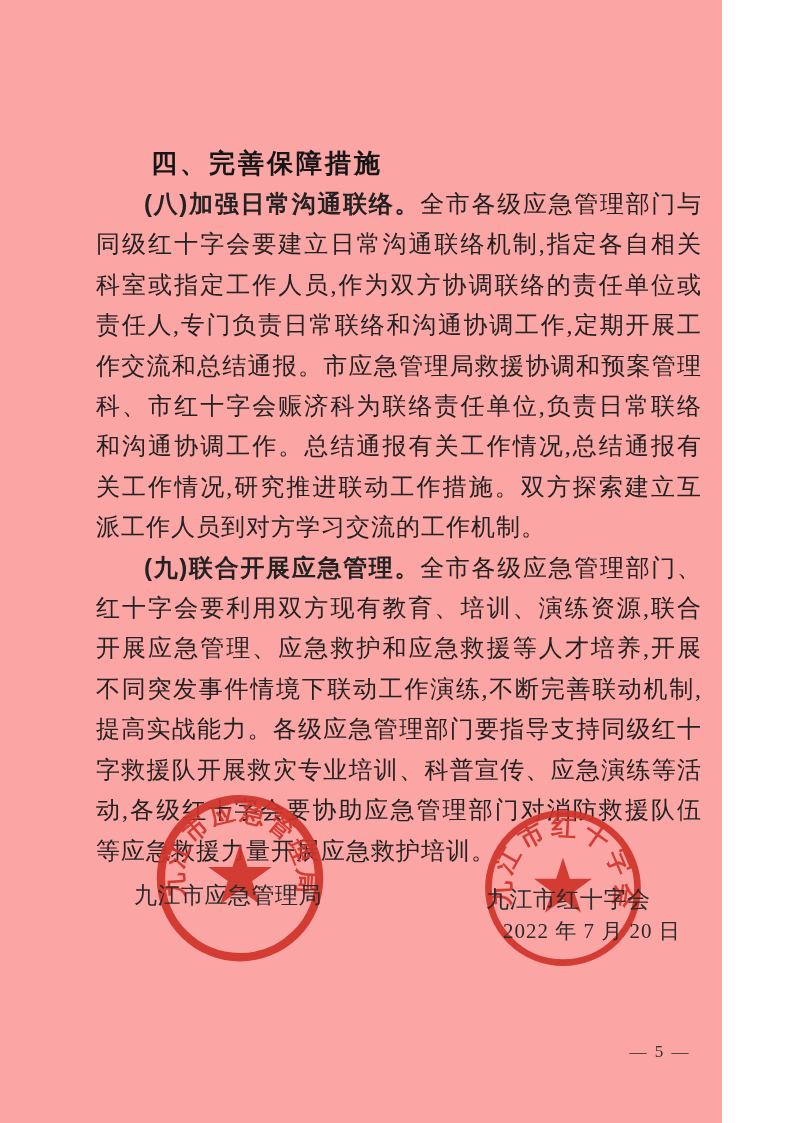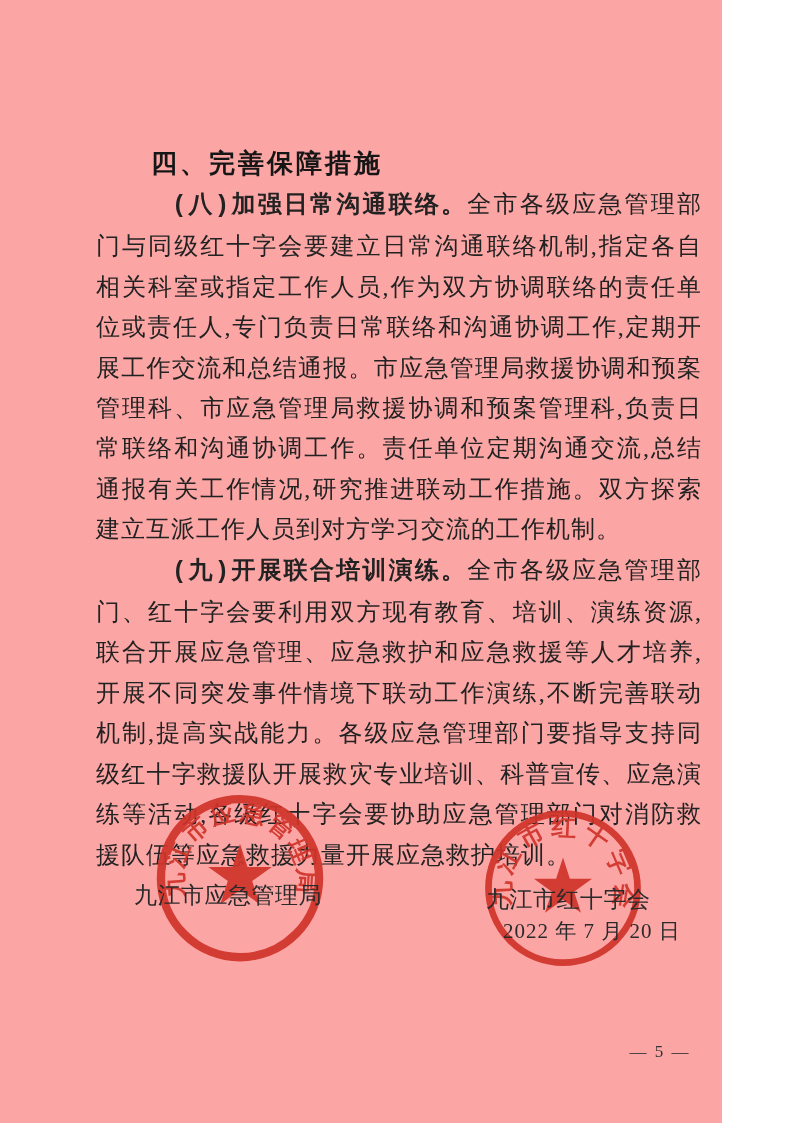--- a/index.html
+++ b/index.html
@@ -38,22 +38,21 @@
     text-align: justify;
     text-justify: inter-character;
     color: #222222;
   }
   .body-text p {
     margin: 0;
     text-indent: 2em;
   }
   .para-lead {
     font-weight: 700;
-    font-family: Liberation Mono, monospace;
-    margin-left: 28px;
+    font-family: Liberation Sans, sans-serif;
   }
   .seal {
     position: absolute;
     opacity: 0.92;
   }
   .seal-left { left: 146px; top: 787px; }
   .seal-right { left: 476px; top: 804px; }
   .sig-text {
     position: absolute;
     font-size: 23px;
@@ -91,22 +90,22 @@
   }
 </style>
 </head>
 <body>
 
 <div class="page">
 
   <div class="section-heading">四、完善保障措施</div>
 
   <div class="body-text">
-    <p><span class="para-lead">(八)加强日常沟通联络。</span><span>全市各级应急管理部门与同级红十字会要建立日常沟通联络机制,指定各自相关科室或指定工作人员,作为双方协调联络的责任单位或责任人,专门负责日常联络和沟通协调工作,定期开展工作交流和总结通报。市应急管理局救援协调和预案管理科、市应急管理局救援协调和预案管理科,负责日常联络和沟通协调工作。责任单位定期沟通交流,总结通报有关工作情况,研究推进联动工作措施。双方探索建立互派工作人员到对方学习交流的工作机制。</span></p>
-    <p><span class="para-lead">(九)开展联合培训演练。</span><span>全市各级应急管理部门、红十字会要利用双方现有教育、培训、演练资源,联合开展应急管理、应急救护和应急救援等人才培养,开展不同突发事件情境下联动工作演练,不断完善联动机制,提高实战能力。各级应急管理部门要指导支持同级红十字救援队开展救灾专业培训、科普宣传、应急演练等活动,各级红十字会要协助应急管理部门对消防救援队伍等应急救援力量开展应急救护培训。</span></p>
+    <p><span class="para-lead">(八)加强日常沟通联络。</span><span>全市各级应急管理部门与同级红十字会要建立日常沟通联络机制,指定各自相关科室或指定工作人员,作为双方协调联络的责任单位或责任人,专门负责日常联络和沟通协调工作,定期开展工作交流和总结通报。市应急管理局救援协调和预案管理科、市红十字会赈济科为联络责任单位,负责日常联络和沟通协调工作。总结通报有关工作情况,总结通报有关工作情况,研究推进联动工作措施。双方探索建立互派工作人员到对方学习交流的工作机制。</span></p>
+    <p><span class="para-lead">(九)联合开展应急管理。</span><span>全市各级应急管理部门、红十字会要利用双方现有教育、培训、演练资源,联合开展应急管理、应急救护和应急救援等人才培养,开展不同突发事件情境下联动工作演练,不断完善联动机制,提高实战能力。各级应急管理部门要指导支持同级红十字救援队开展救灾专业培训、科普宣传、应急演练等活动,各级红十字会要协助应急管理部门对消防救援队伍等应急救援力量开展应急救护培训。</span></p>
   </div>
 
   <svg class="seal seal-left" width="188" height="186" viewBox="0 0 200 200">
     <circle cx="100" cy="98" r="85" fill="none" stroke="#d0342a" stroke-width="9"></circle>
     <polygon fill="#d0342a" points="100,61 108.1,85.9 134.2,85.9 113.1,101.2 121.2,126.1 100,110.8 78.8,126.1 86.9,101.2 65.8,85.9 91.9,85.9"></polygon>
     <path id="sealArcL" fill="none" d="M 41.7 119.2 A 62 62 0 1 1 158.3 119.2"></path>
     <text class="seal-arc-text" font-size="26" fill="#d0342a" letter-spacing="3">
       <textPath href="#sealArcL" startOffset="2">九江市应急管理局</textPath>
     </text>
   </svg>

